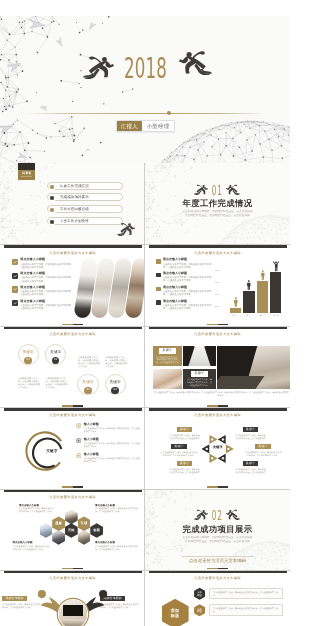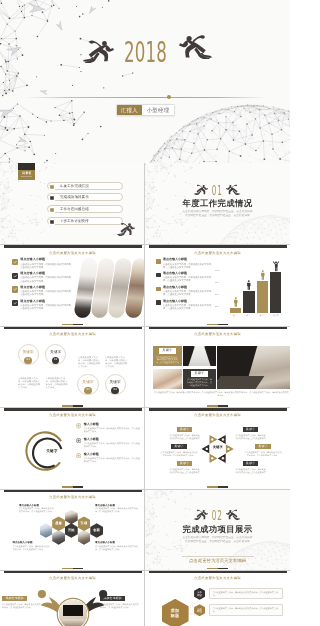--- a/index.html
+++ b/index.html
@@ -1,21 +1,21 @@
 <!DOCTYPE html>
 <html><head>
 <meta charset="utf-8">
 <style>
   *{margin:0;padding:0;box-sizing:border-box}
   html,body{width:290px;height:626px;background:#fff;
     font-family:"Liberation Sans",sans-serif;overflow:hidden}
   .page{width:290px;height:626px;position:relative;background:#fff;overflow:hidden}
   svg{display:block}
   
-  .cover{position:absolute;left:0;top:0;width:290px;height:163px;
+  .cover{position:absolute;left:0;top:16px;width:290px;height:163px;
     background:#fafaf9;overflow:hidden}
   .cover .bg{position:absolute;left:0;top:0;width:290px;height:163px}
   .cv-year{position:absolute;left:124px;top:39px;font-size:28px;letter-spacing:.3px;
     color:#a98c52;font-family:"DejaVu Sans Condensed","DejaVu Sans",sans-serif;font-weight:300;
     line-height:28px;transform:scale(.66,1);transform-origin:left top}
   .cv-run{position:absolute;color:#413c39}
   .cv-run.l{left:81px;top:39px;width:33px;height:24px}
   .cv-run.r{left:179px;top:34px;width:35px;height:25px;transform:scaleX(-1)}
   .cv-title{position:absolute;left:0;top:69px;width:290px;text-align:center;font-size:20.5px;font-weight:900;
     white-space:nowrap;line-height:19px;letter-spacing:.4px}

